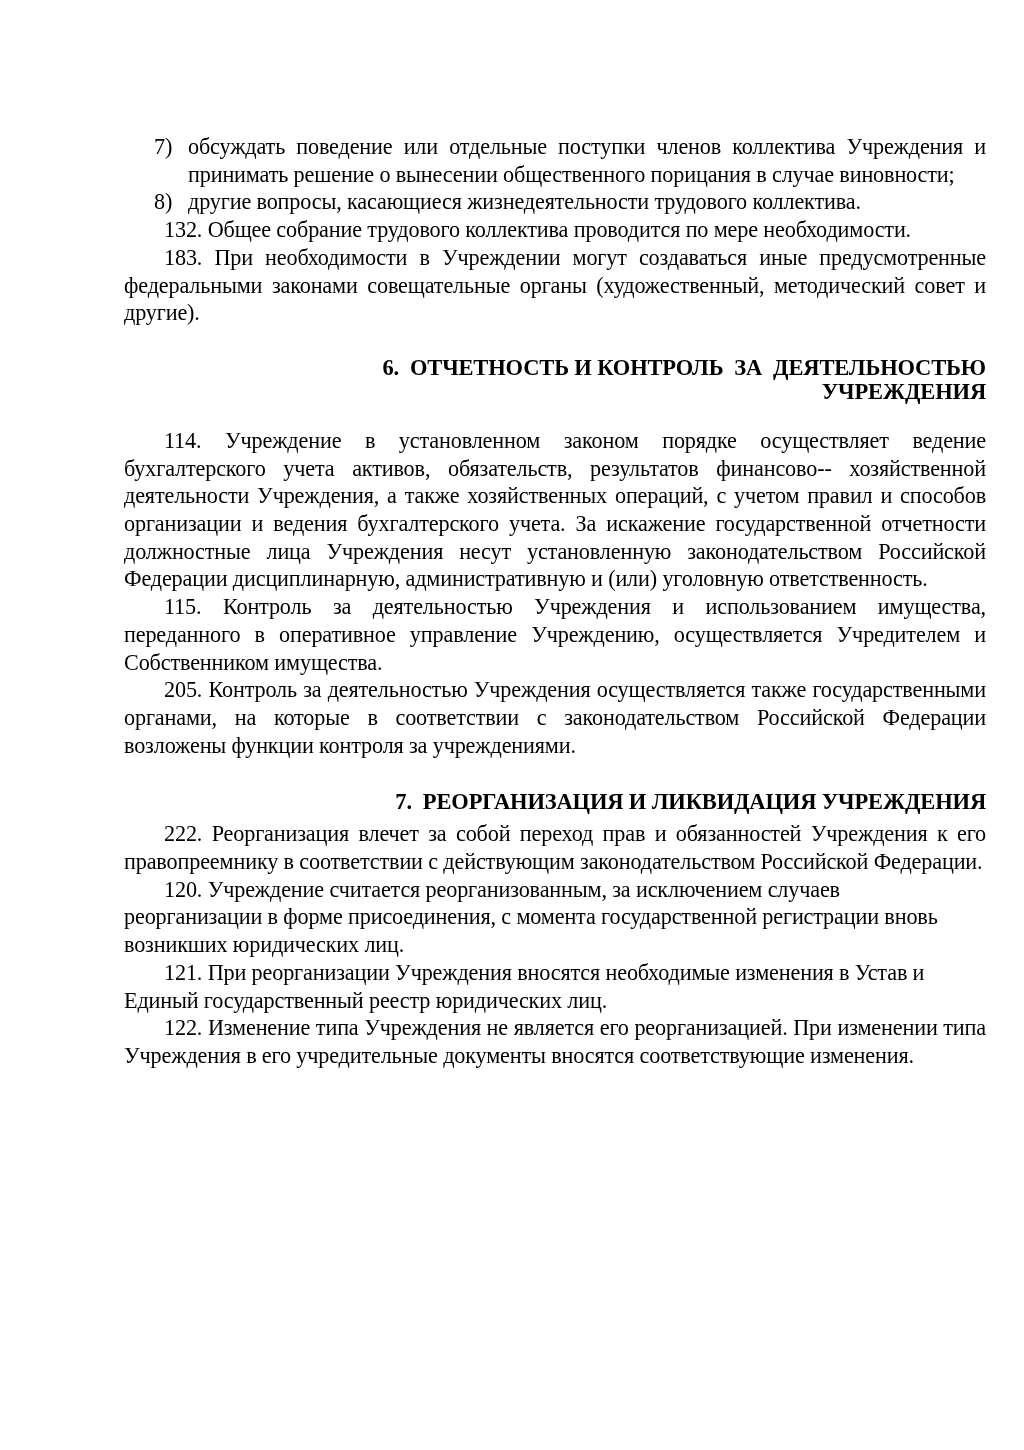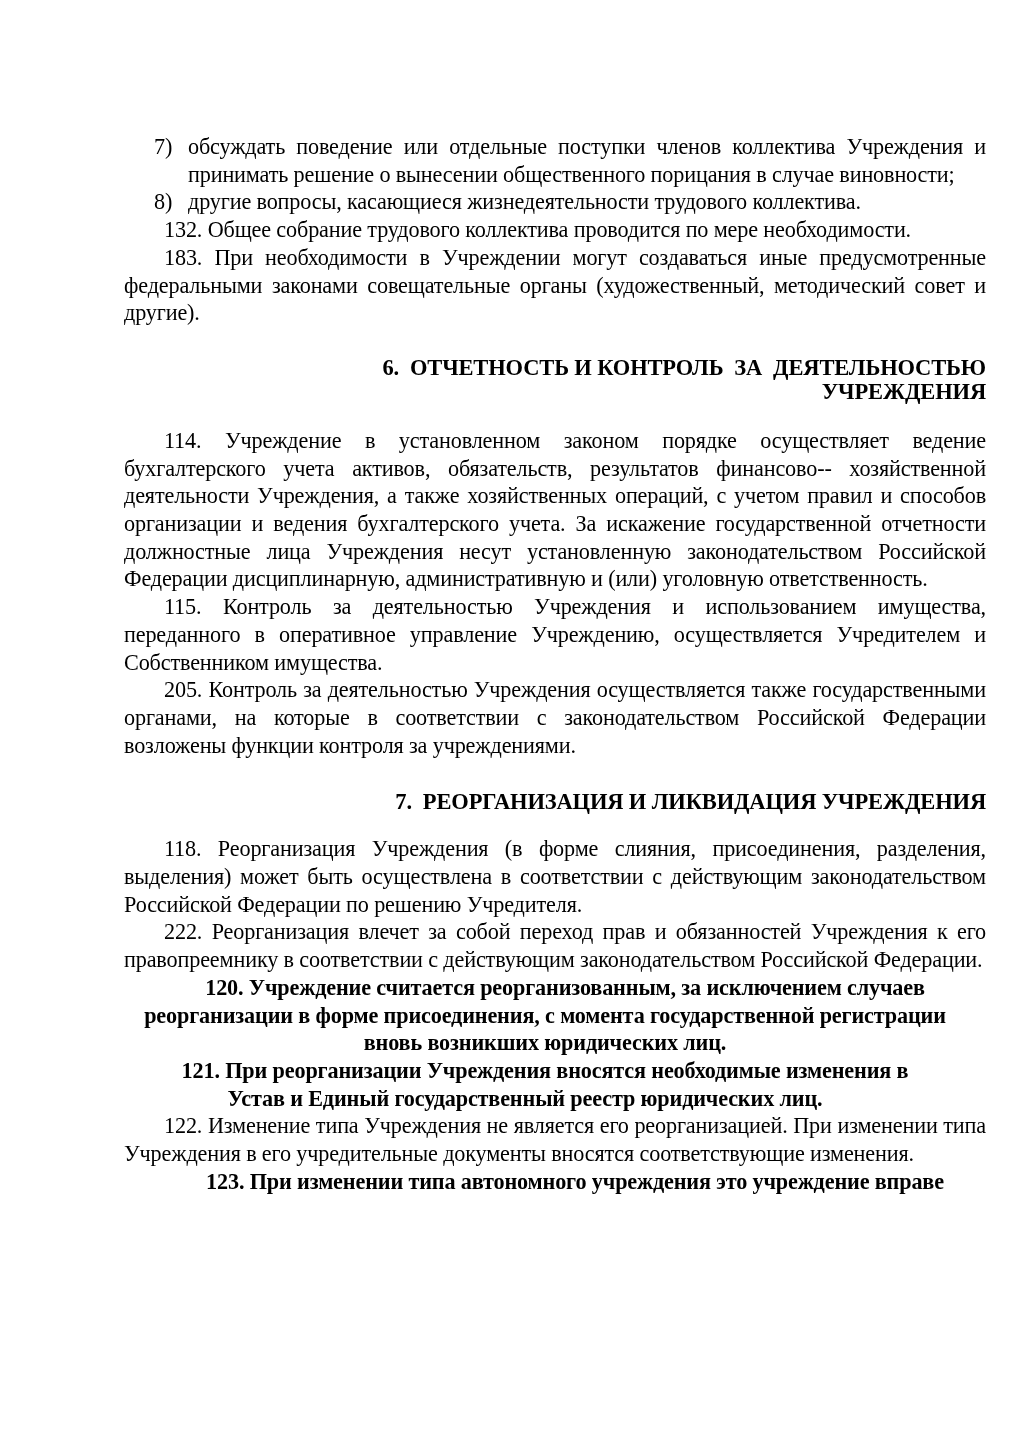--- a/index.html
+++ b/index.html
@@ -3,28 +3,28 @@
 <meta charset="utf-8">
 <style>
   html, body { margin: 0; padding: 0; background: #ffffff; }
   body { width: 1024px; height: 1450px; position: relative; overflow: hidden; }
   .page {
     position: absolute; left: 124px; top: 133px; width: 862px;
     font-family: "Liberation Serif", serif; font-size: 22.2px; line-height: 27.7px;
     color: #000; letter-spacing: -0.15px;
   }
   .p { text-align: justify; text-indent: 40px; margin: 0; }
-  .p.last-left { text-align: center; font-weight: bold; }
+  .p.last-left { text-align: left; }
   .li { display: flex; margin: 0; padding-left: 30px; }
   .li .num { width: 34px; flex: none; }
   .li .txt { flex: 1; text-align: justify; }
   .li .txt.left { text-align: left; }
   .h { font-weight: bold; text-align: right; margin: 0; font-size: 22.5px; line-height: 24px; }
   .h.sec6 { margin-top: 29px; margin-bottom: 23px; padding-left: 40px; }
-  .h.sec7 { margin-top: 31px; margin-bottom: 21px; padding-left: 40px; }
+  .h.sec7 { margin-top: 31px; margin-bottom: 6px; padding-left: 40px; }
 </style>
 </head>
 <body>
 
 <div class="page">
   <div class="li">
     <span class="num">7)</span>
     <span class="txt">обсуждать поведение или отдельные поступки членов коллектива Учреждения и принимать решение о вынесении общественного порицания в случае виновности;</span>
   </div>
   <div class="li">
@@ -39,19 +39,17 @@
     <div style="white-space:pre;">6.  ОТЧЕТНОСТЬ И КОНТРОЛЬ  ЗА  ДЕЯТЕЛЬНОСТЬЮ</div>
     <div>УЧРЕЖДЕНИЯ</div>
   </div>
 
   <p class="p">114. Учреждение в установленном законом порядке осуществляет ведение бухгалтерского учета активов, обязательств, результатов финансово-- хозяйственной деятельности Учреждения, а также хозяйственных операций, с учетом правил и способов организации и ведения бухгалтерского учета. За искажение государственной отчетности должностные лица Учреждения несут установленную законодательством Российской Федерации дисциплинарную, административную и (или) уголовную ответственность.</p>
   <p class="p">115. Контроль за деятельностью Учреждения и использованием имущества, переданного в оперативное управление Учреждению, осуществляется Учредителем и Собственником имущества.</p>
   <p class="p">205. Контроль за деятельностью Учреждения осуществляется также государственными органами, на которые в соответствии с законодательством Российской Федерации возложены функции контроля за учреждениями.</p>
 
   <div class="h sec7" style="white-space:pre;">7.  РЕОРГАНИЗАЦИЯ И ЛИКВИДАЦИЯ УЧРЕЖДЕНИЯ</div>
 
-  <p class="p">118. Реорганизация Учреждения (в форме слияния, присоединения, разделения, выделения) может быть осуществлена в соответствии с действующим законодательством Российской Федерации по решению Учредителя.</p>
   <p class="p">222. Реорганизация влечет за собой переход прав и обязанностей Учреждения к его правопреемнику в соответствии с действующим законодательством Российской Федерации.</p>
   <p class="p last-left" style="padding-right:20px;">120. Учреждение считается реорганизованным, за исключением случаев реорганизации в форме присоединения, с момента государственной регистрации вновь возникших юридических лиц.</p>
   <p class="p last-left" style="padding-right:60px;">121. При реорганизации Учреждения вносятся необходимые изменения в Устав и Единый государственный реестр юридических лиц.</p>
   <p class="p">122. Изменение типа Учреждения не является его реорганизацией. При изменении типа Учреждения в его учредительные документы вносятся соответствующие изменения.</p>
-  <p class="p last-left">123. При изменении типа автономного учреждения это учреждение вправе</p>
 </div>
 
 </body></html>

